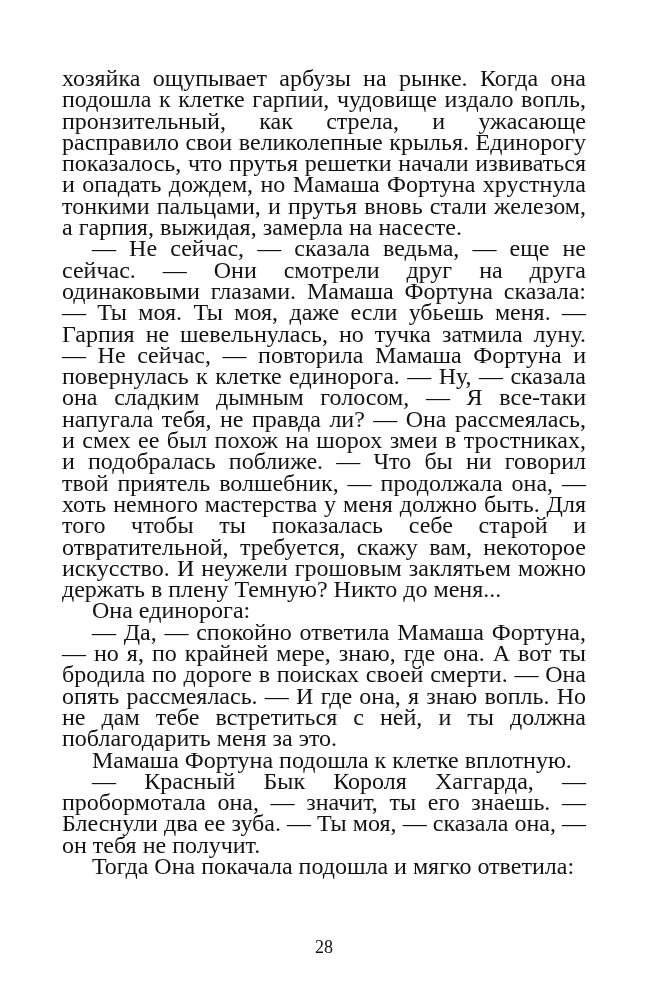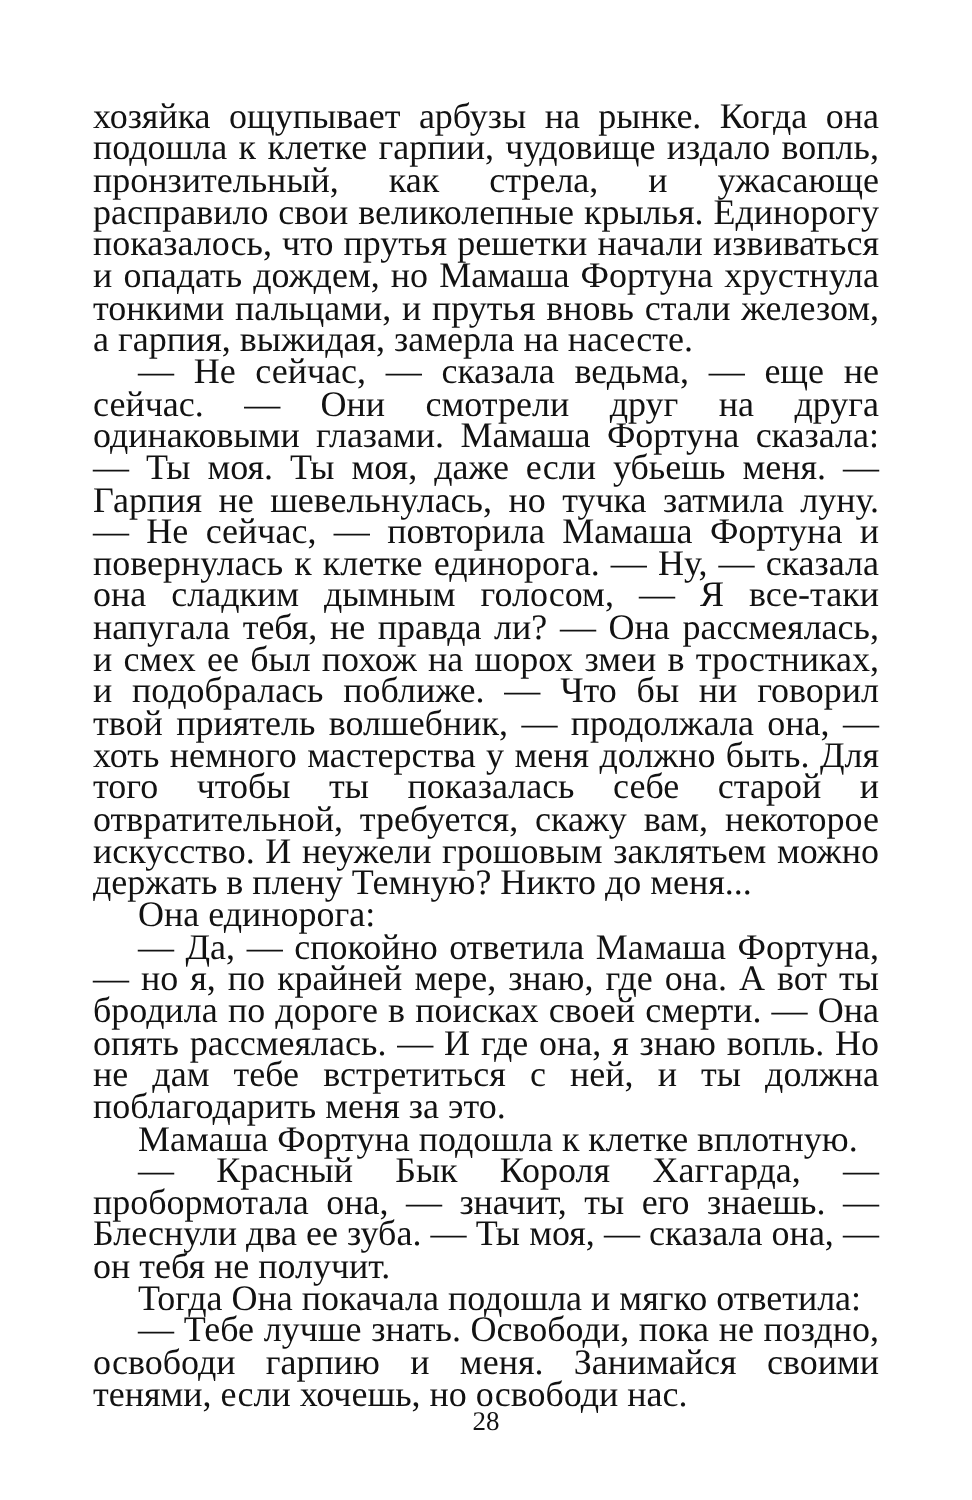--- a/index.html
+++ b/index.html
@@ -50,16 +50,15 @@
 
 <div class="page">
   <div class="text-block">
     <p class="no-indent">хозяйка ощупывает арбузы на рынке. Когда она подошла к клетке гарпии, чудовище издало вопль, пронзительный, как стрела, и ужасающе расправило свои великолепные крылья. Единорогу показалось, что прутья решетки начали извиваться и опадать дождем, но Мамаша Фортуна хрустнула тонкими пальцами, и прутья вновь стали железом, а гарпия, выжидая, замерла на насесте.</p>
     <p>— Не сейчас, — сказала ведьма, — еще не сейчас. — Они смотрели друг на друга одинаковыми глазами. Мамаша Фортуна сказала: — Ты моя. Ты моя, даже если убьешь меня. — Гарпия не шевельнулась, но тучка затмила луну. — Не сейчас, — повторила Мамаша Фортуна и повернулась к клетке единорога. — Ну, — сказала она сладким дымным голосом, — Я все-таки напугала тебя, не правда ли? — Она рассмеялась, и смех ее был похож на шорох змеи в тростниках, и подобралась поближе. — Что бы ни говорил твой приятель волшебник, — продолжала она, — хоть немного мастерства у меня должно быть. Для того чтобы ты показалась себе старой и отвратительной, требуется, скажу вам, некоторое искусство. И неужели грошовым заклятьем можно держать в плену Темную? Никто до меня...</p>
     <p>Она единорога:</p>
     <p>— Да, — спокойно ответила Мамаша Фортуна, — но я, по крайней мере, знаю, где она. А вот ты бродила по дороге в поисках своей смерти. — Она опять рассмеялась. — И где она, я знаю вопль. Но не дам тебе встретиться с ней, и ты должна поблагодарить меня за это.</p>
     <p>Мамаша Фортуна подошла к клетке вплотную.</p>
     <p>— Красный Бык Короля Хаггарда, — пробормотала она, — значит, ты его знаешь. — Блеснули два ее зуба. — Ты моя, — сказала она, — он тебя не получит.</p>
     <p>Тогда Она покачала подошла и мягко ответила:</p>
-    <p>— Тебе лучше знать. Освободи, пока не поздно, освободи гарпию и меня. Занимайся своими тенями, если хочешь, но освободи нас.</p>
   </div>
   <div class="page-number">28</div>
 </div>
 
 </body></html>

